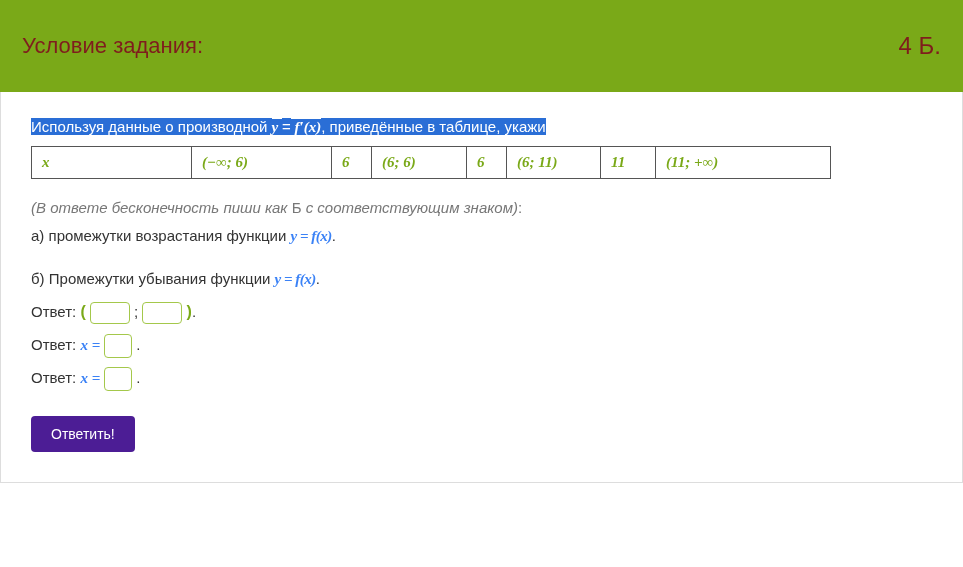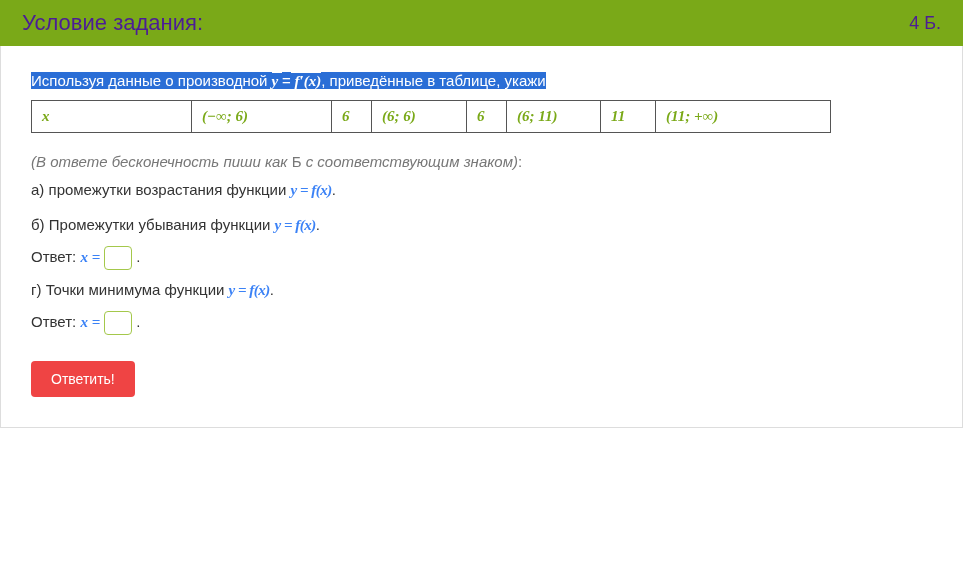--- a/index.html
+++ b/index.html
@@ -3,32 +3,32 @@
 <meta charset="utf-8">
 <style>
   * { box-sizing: border-box; margin: 0; padding: 0; }
   body {
     font-family: Arial, Helvetica, sans-serif;
     background: #fff;
     width: 963px;
   }
   .header {
     background: #7aa918;
-    color: #4c1d95;
-    padding: 10px 22px;
+    color: #7f1d1d;
+    padding: 32px 22px;
     display: flex;
     justify-content: space-between;
     align-items: center;
   }
   .header-title {
     font-size: 22px;
     font-weight: 400;
   }
   .header-score {
-    font-size: 18px;
+    font-size: 24px;
   }
   .content {
     padding: 26px 30px 30px 30px;
     border: 1px solid #ddd;
     border-top: none;
   }
   .intro {
     margin-bottom: 10px;
     font-size: 15px;
     color: #333;
@@ -103,30 +103,30 @@
     height: 24px;
     border: 1.5px solid #a4c84b;
     border-radius: 4px;
     outline: none;
     text-align: center;
     font-size: 13px;
     padding: 0;
     vertical-align: middle;
   }
   .btn {
-    background: #ef4444;
+    background: #4c1d95;
     color: #fff;
     border: none;
     border-radius: 4px;
     padding: 10px 20px;
     font-size: 14px;
     cursor: pointer;
     margin-top: 20px;
   }
-  .block { margin-top: 6px; }
+  .block { margin-top: 14px; }
 </style>
 </head>
 <body>
 
 <div class="header">
   <div class="header-title">Условие задания:</div>
   <div class="header-score">4 Б.</div>
 </div>
 
 <div class="content">
@@ -157,30 +157,35 @@
   
   <div class="line">
     <span>а) промежутки возрастания функции </span><span class="math math-tight">y = f(x)</span><span>.</span>
   </div>
 
   
   <div class="block">
     <div class="line">
       <span>б) Промежутки убывания функции </span><span class="math math-tight">y = f(x)</span><span>.</span>
     </div>
+    <div class="line">
+      <span class="answer-label">Ответ: </span>
+      <span class="paren">(</span>
+      <input class="small" style="">
+      <span> ; </span>
+      <input class="small" style="">
+      <span class="paren">)</span><span>.</span>
+    </div>
 
     <div class="line">
       <span class="answer-label">Ответ: </span><span class="math">x = </span>
       <input class="tiny" style="">
       <span>.</span>
     </div>
 
-    <div class="line">
-      <span>г) Точки минимума функции </span><span class="math math-tight">y = f(x)</span><span>.</span>
-    </div>
     <div class="line">
       <span class="answer-label">Ответ: </span><span class="math">x = </span>
       <input class="tiny" style="">
       <span>.</span>
     </div>
   </div>
 
   <button class="btn">Ответить!</button>
 
 </div>

